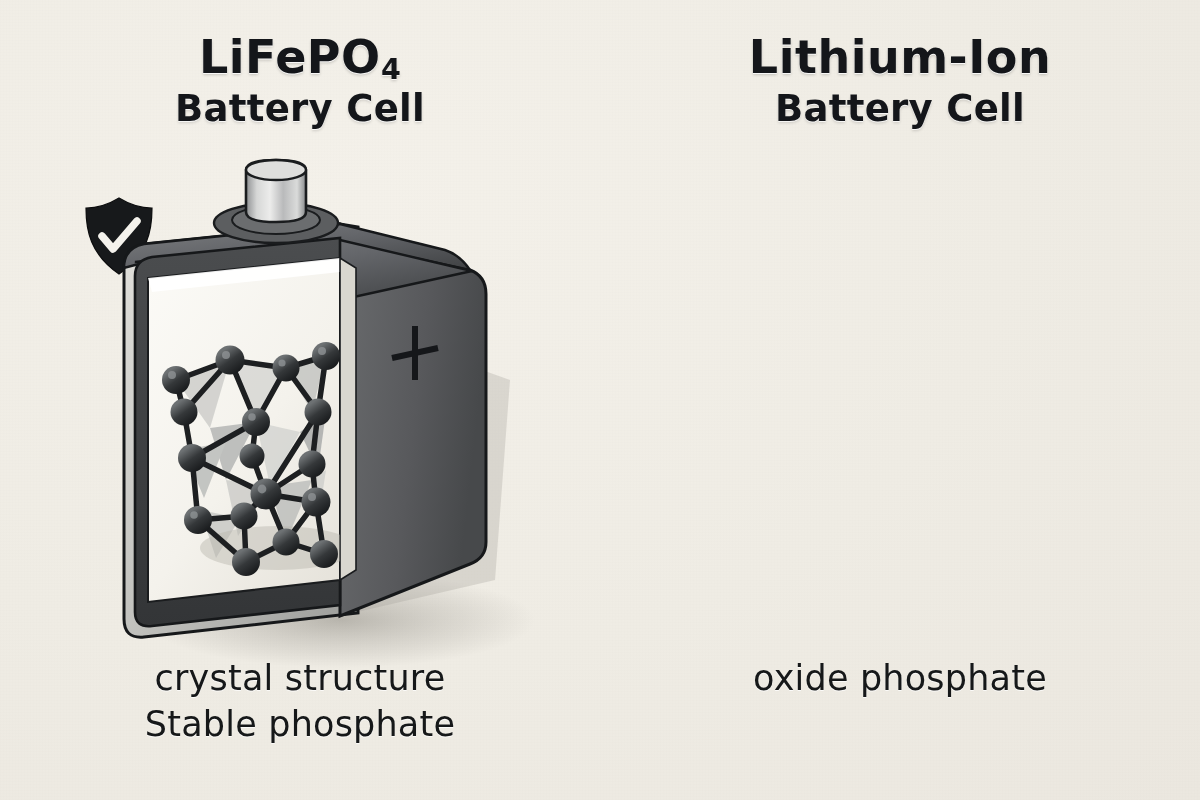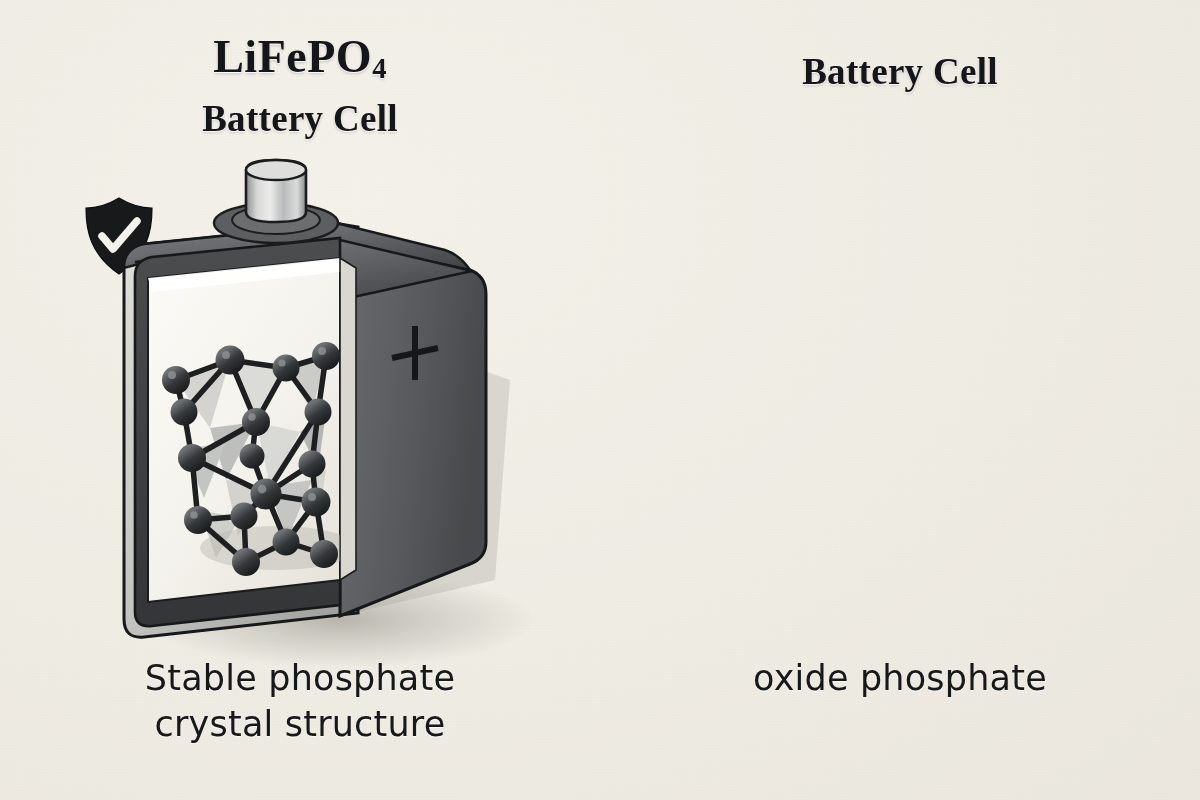--- a/index.html
+++ b/index.html
@@ -42,38 +42,37 @@
   .panel.left  { left: 0; }
   .panel.right { left: 600px; }
 
   .title-block {
     position: absolute;
     left: 0;
     right: 0;
     top: 34px;
     text-align: center;
     color: #14161a;
-    font-family: Liberation Serif, serif;
   }
   .title-main {
     font-size: 46px;
     font-weight: 700;
     letter-spacing: .5px;
     line-height: 1.02;
     text-shadow: 0 1px 0 rgba(255,255,255,.85), 0 2px 3px rgba(0,0,0,.18);
   }
   .title-main sub {
     font-size: 0.62em;
     vertical-align: baseline;
     position: relative;
     top: .20em;
     left: .01em;
   }
   .title-sub {
-    margin-top: 16px;
+    margin-top: 6px;
     font-size: 37px;
     font-weight: 600;
     letter-spacing: .3px;
     text-shadow: 0 1px 0 rgba(255,255,255,.8), 0 2px 3px rgba(0,0,0,.15);
   }
 
   .caption-block {
     position: absolute;
     left: 0;
     right: 0;
@@ -278,28 +277,29 @@
         <ellipse cx="236" cy="20" rx="30" ry="10" fill="#dededc" stroke="#1a1c1e" stroke-width="2.4"></ellipse>
 
         <g>
           <line x1="352" y1="208" x2="398" y2="198" stroke="#15171a" stroke-width="6" stroke-linecap="butt"></line>
           <line x1="375" y1="176" x2="375" y2="230" stroke="#15171a" stroke-width="6" stroke-linecap="butt"></line>
         </g>
       </svg>
     </div>
 
     <div class="caption-block">
+      <span class="ln">crystal structure</span>
       <span class="ln">Stable phosphate</span>
-      <span class="ln">crystal structure</span>
     </div>
   </div>
 
   <div class="panel right">
 
     <div class="title-block">
+      <div class="title-main"><span>Lithium-Ion</span><sub></sub></div>
       <div class="title-sub">Battery Cell</div>
     </div>
 
     <div class="caption-block">
       <span class="ln">oxide phosphate</span>
     </div>
   </div>
 </div>
 
 </body></html>

